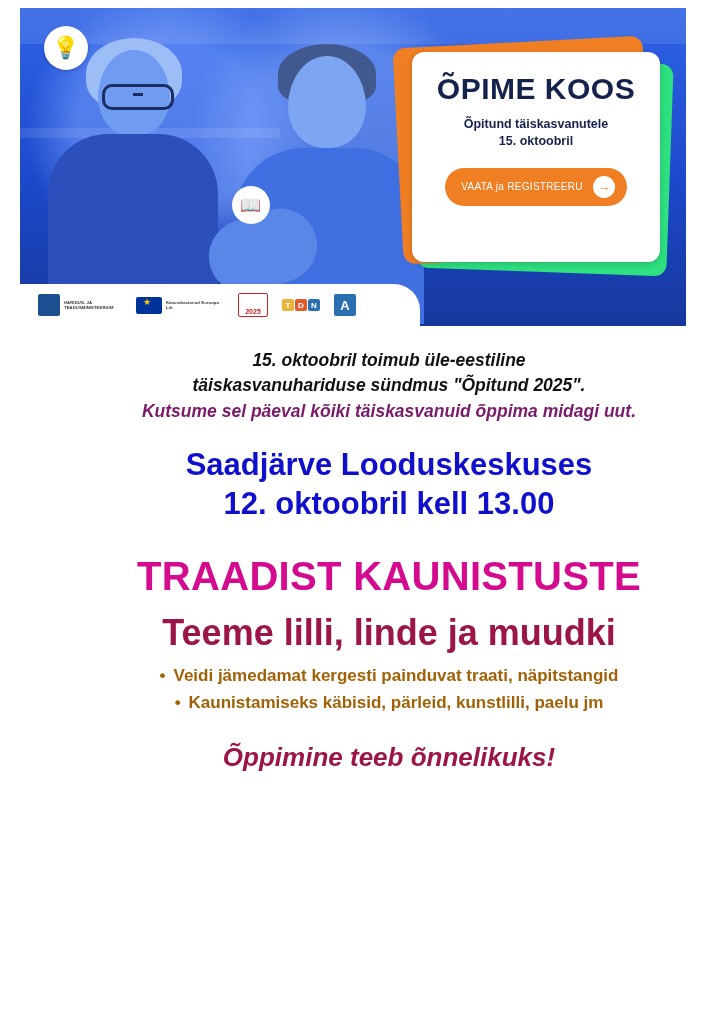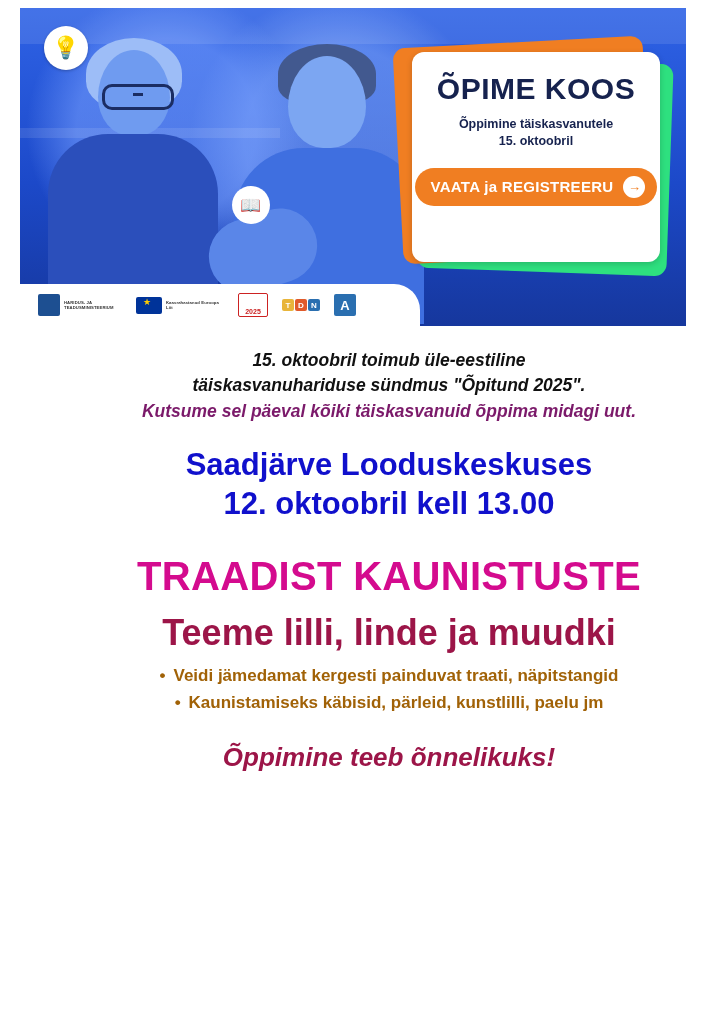--- a/index.html
+++ b/index.html
@@ -69,21 +69,21 @@
   .card-title{
     font-size:30px;font-weight:bold;color:#16224e;letter-spacing:.5px;line-height:1;
   }
   .card-sub{
     margin-top:12px;font-size:12.5px;font-weight:bold;color:#16224e;text-align:center;line-height:1.35;
   }
   .cta{
     margin-top:18px;display:flex;align-items:center;gap:10px;
     background:#f07e22;border-radius:20px;padding:8px 12px 8px 16px;
   }
-  .cta-text{color:#ffffff;font-size:15px;font-weight:bold;letter-spacing:.3px;}
+  .cta-text{color:#ffffff;font-size:10px;font-weight:normal;letter-spacing:.3px;}
   .cta-arrow{
     width:22px;height:22px;border-radius:50%;background:#ffffff;color:#f07e22;
     display:flex;align-items:center;justify-content:center;font-size:13px;font-weight:bold;
   }
 
   
   .logo-strip{
     position:absolute;left:0;bottom:0;width:400px;height:42px;background:#ffffff;
     border-top-right-radius:26px;
     display:flex;align-items:center;gap:14px;padding-left:18px;box-sizing:border-box;
@@ -158,21 +158,21 @@
     <div class="badge-book">
       <span class="g">📖</span>
     </div>
 
     <div class="card-green"></div>
     <div class="card-orange"></div>
 
     <div class="card-white">
       <div class="card-title">ÕPIME KOOS</div>
       <div class="card-sub">
-        <div>Õppimine täiskasvanutele</div>
+        <div>Õpitund täiskasvanutele</div>
         <div>15. oktoobril</div>
       </div>
       <div class="cta">
         <span class="cta-text">VAATA ja REGISTREERU</span>
         <span class="cta-arrow">→</span>
       </div>
     </div>
 
     <div class="logo-strip">
       <div class="logo">

